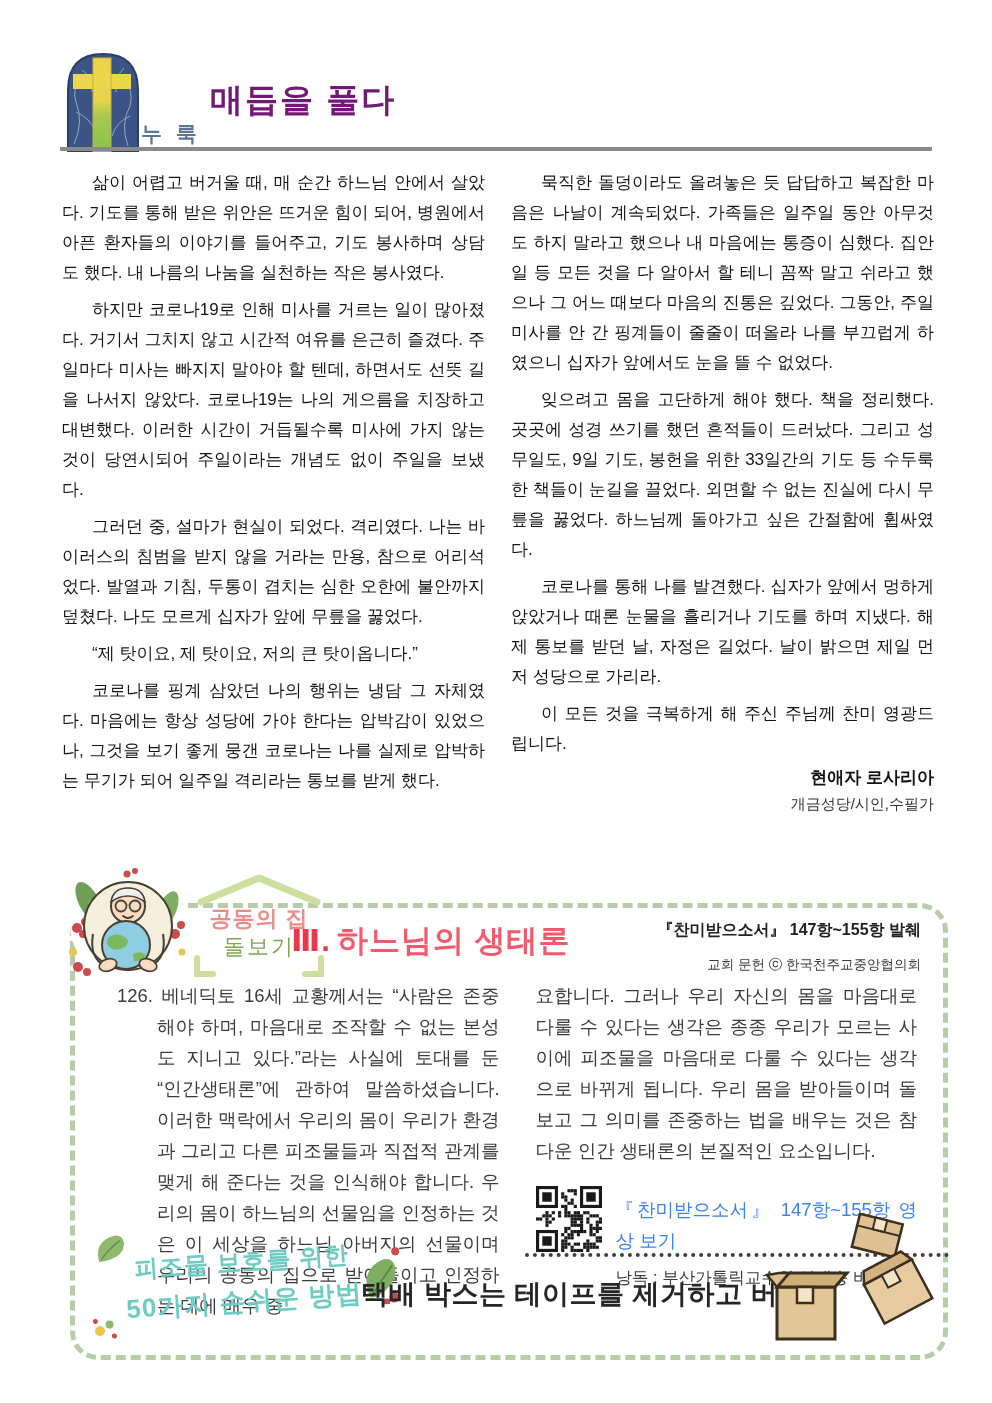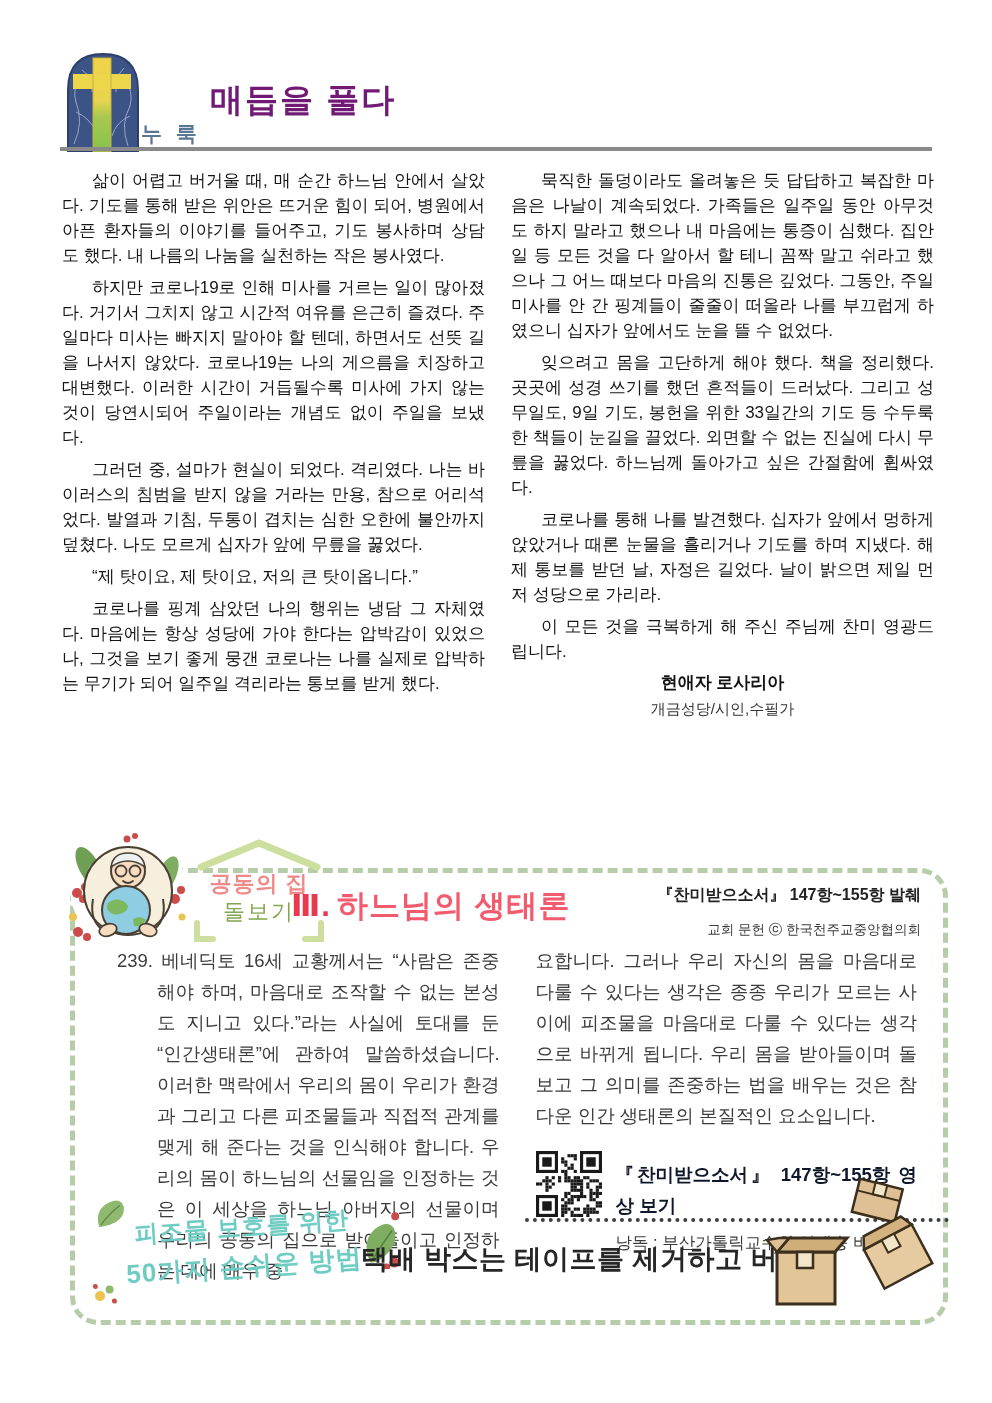--- a/index.html
+++ b/index.html
@@ -22,30 +22,30 @@
   .header-rule {
     position:absolute; left:60px; top:147px; width:872px; height:4px; background:#8a8a8a;
   }
   
   .article {
     position:absolute; left:62px; top:168px; width:872px; height:680px;
     display:flex; gap:26px;
   }
   .article .col { width:423px; }
   .article p {
-    font-size:17px; line-height:25px; text-align:justify;
+    font-size:17px; line-height:30px; text-align:justify;
     text-indent:30px; margin-bottom:7px; color:#151515;
     word-break:break-all;
   }
-  .author-block { text-align:center; }
+  .author-block { text-align:right; }
   .author-name { font-size:17px; font-weight:bold; color:#111; }
   .author-info { font-size:15px; color:#333; margin-top:6px; }
   
   .eco-box {
-    position:absolute; left:70px; top:868px; width:878px; height:457px;
+    position:absolute; left:70px; top:903px; width:878px; height:457px;
     border:5px dashed #b7cda9; border-radius:28px;
   }
   .pope-illustration { position:absolute; left:-12px; top:-46px; width:130px; height:128px; }
   .eco-logo { position:absolute; left:108px; top:-36px; width:152px; height:108px; text-align:center; }
   .eco-logo svg { position:absolute; left:0; top:0; }
   .eco-logo .l1 { position:absolute; left:0; right:0; top:32px; font-size:22px; font-weight:bold; color:#ee8a8a; letter-spacing:1px;}
   .eco-logo .l2 { position:absolute; left:0; right:0; top:60px; font-size:22px; font-weight:normal; color:#84a653; letter-spacing:2px;}
   .eco-title {
     position:absolute; left:216px; top:12px; font-size:31px; font-weight:bold;
     color:#f25a6e; letter-spacing:1px; white-space:nowrap;
@@ -54,21 +54,21 @@
   .eco-source { position:absolute; right:22px; top:12px; text-align:right; }
   .eco-source .s1 { font-size:16px; font-weight:bold; color:#222;text-align:right; }
   .eco-source .s2 { font-size:13.5px; color:#3a3a3a; margin-top:15px; }
   .eco-body { position:absolute; left:42px; top:72px; width:800px; display:flex; gap:36px; }
   .eco-body .ecol { width:392px; font-size:18.5px; line-height:31px; color:#3b3b3b;
     text-align:justify; word-break:break-all; }
   .hanging { padding-left:40px; text-indent:-40px; }
   .qr-block { display:flex; margin-top:20px; align-items:flex-start; gap:14px; }
   .qr-code { width:66px; height:66px; flex:0 0 66px; }
   .qr-captions { padding-top:8px; }
-  .qr-cap-bold { font-size:18.5px; font-weight:bold; color:#0f172a; }
+  .qr-cap-bold { font-size:18.5px; font-weight:normal; color:#3b82f6; }
   .qr-cap-sub { font-size:16.5px; color:#3b3b3b; margin-top:6px; }
   
   .tips {
     position:absolute; left:38px; top:338px; width:260px;
     transform:rotate(-4deg); color:#6fccc3; font-weight:bold; text-align:center;
   }
   .tips .t1 { font-size:24px; letter-spacing:1px; }
   .tips .t2 { font-size:26px; margin-top:6px; letter-spacing:1px; }
   .tips-leaf-tl { position:absolute; left:-18px; top:-22px; width:34px; height:34px; }
   .tips-leaf-r  { position:absolute; right:-28px; top:10px; width:40px; height:58px; }
@@ -185,21 +185,21 @@
     <span class="numeral">Ⅲ.</span><span>하느님의 생태론</span>
   </div>
 
   <div class="eco-source">
     <div class="s1">『찬미받으소서』 147항~155항 발췌</div>
     <div class="s2">교회 문헌 ⓒ 한국천주교중앙협의회</div>
   </div>
 
   <div class="eco-body">
     <div class="ecol hanging">
-      <span>239.</span>
+      <span>126.</span>
       <span>베네딕토 16세 교황께서는 “사람은 존중해야 하며, 마음대로 조작할 수 없는 본성도 지니고 있다.”라는 사실에 토대를 둔 “인간생태론”에 관하여 말씀하셨습니다. 이러한 맥락에서 우리의 몸이 우리가 환경과 그리고 다른 피조물들과 직접적 관계를 맺게 해 준다는 것을 인식해야 합니다. 우리의 몸이 하느님의 선물임을 인정하는 것은 이 세상을 하느님 아버지의 선물이며 우리의 공동의 집으로 받아들이고 인정하는 데에 매우 중</span>
     </div>
     <div class="ecol">
       <span>요합니다. 그러나 우리 자신의 몸을 마음대로 다룰 수 있다는 생각은 종종 우리가 모르는 사이에 피조물을 마음대로 다룰 수 있다는 생각으로 바뀌게 됩니다. 우리 몸을 받아들이며 돌보고 그 의미를 존중하는 법을 배우는 것은 참다운 인간 생태론의 본질적인 요소입니다.</span>
       <div class="qr-block">
         <svg id="qr" class="qr-code" viewBox="0 0 66 66">
             <rect x="0" y="0" width="66" height="66" fill="#ffffff"></rect>
             <rect x="31.428571428571427" y="3.142857142857143" width="3.142857142857143" height="3.142857142857143" fill="#1a1a1a"></rect>
             <rect x="34.57142857142857" y="3.142857142857143" width="3.142857142857143" height="3.142857142857143" fill="#1a1a1a"></rect>
             <rect x="37.714285714285715" y="3.142857142857143" width="3.142857142857143" height="3.142857142857143" fill="#1a1a1a"></rect>

